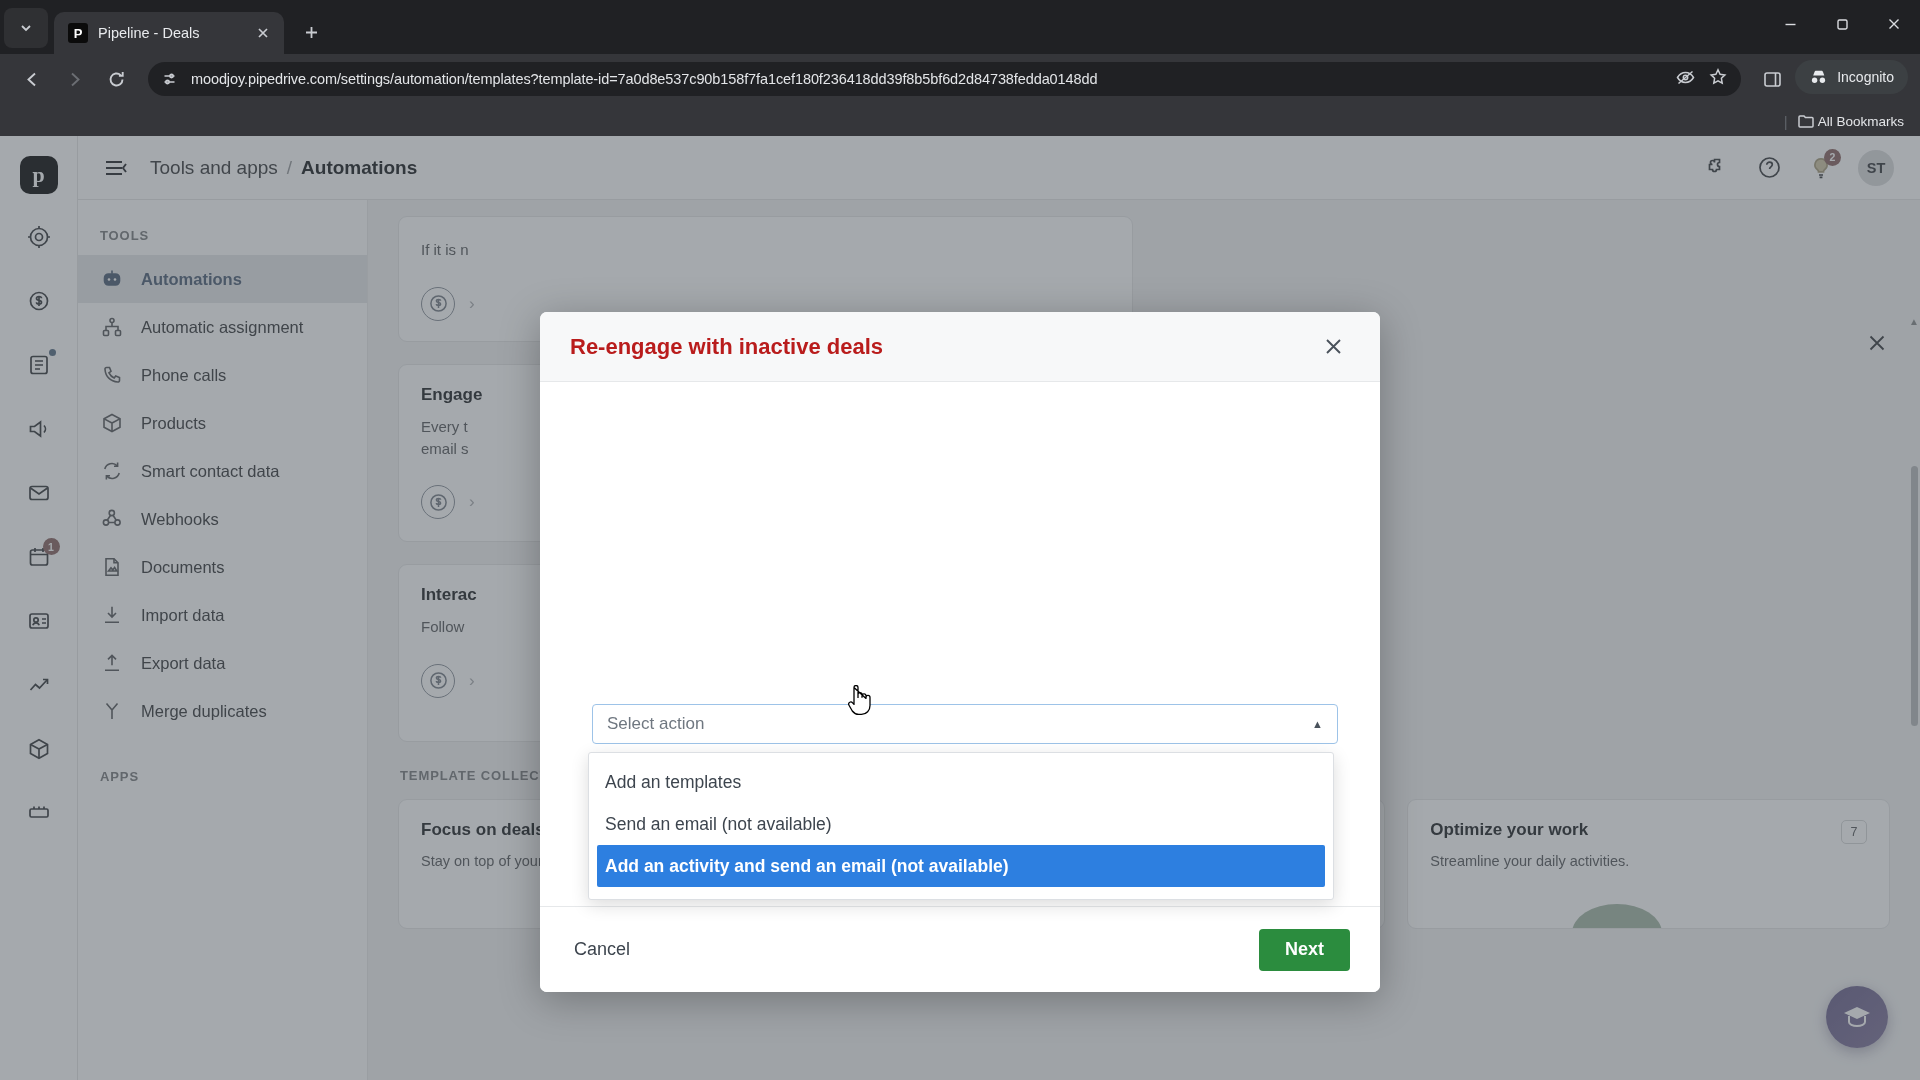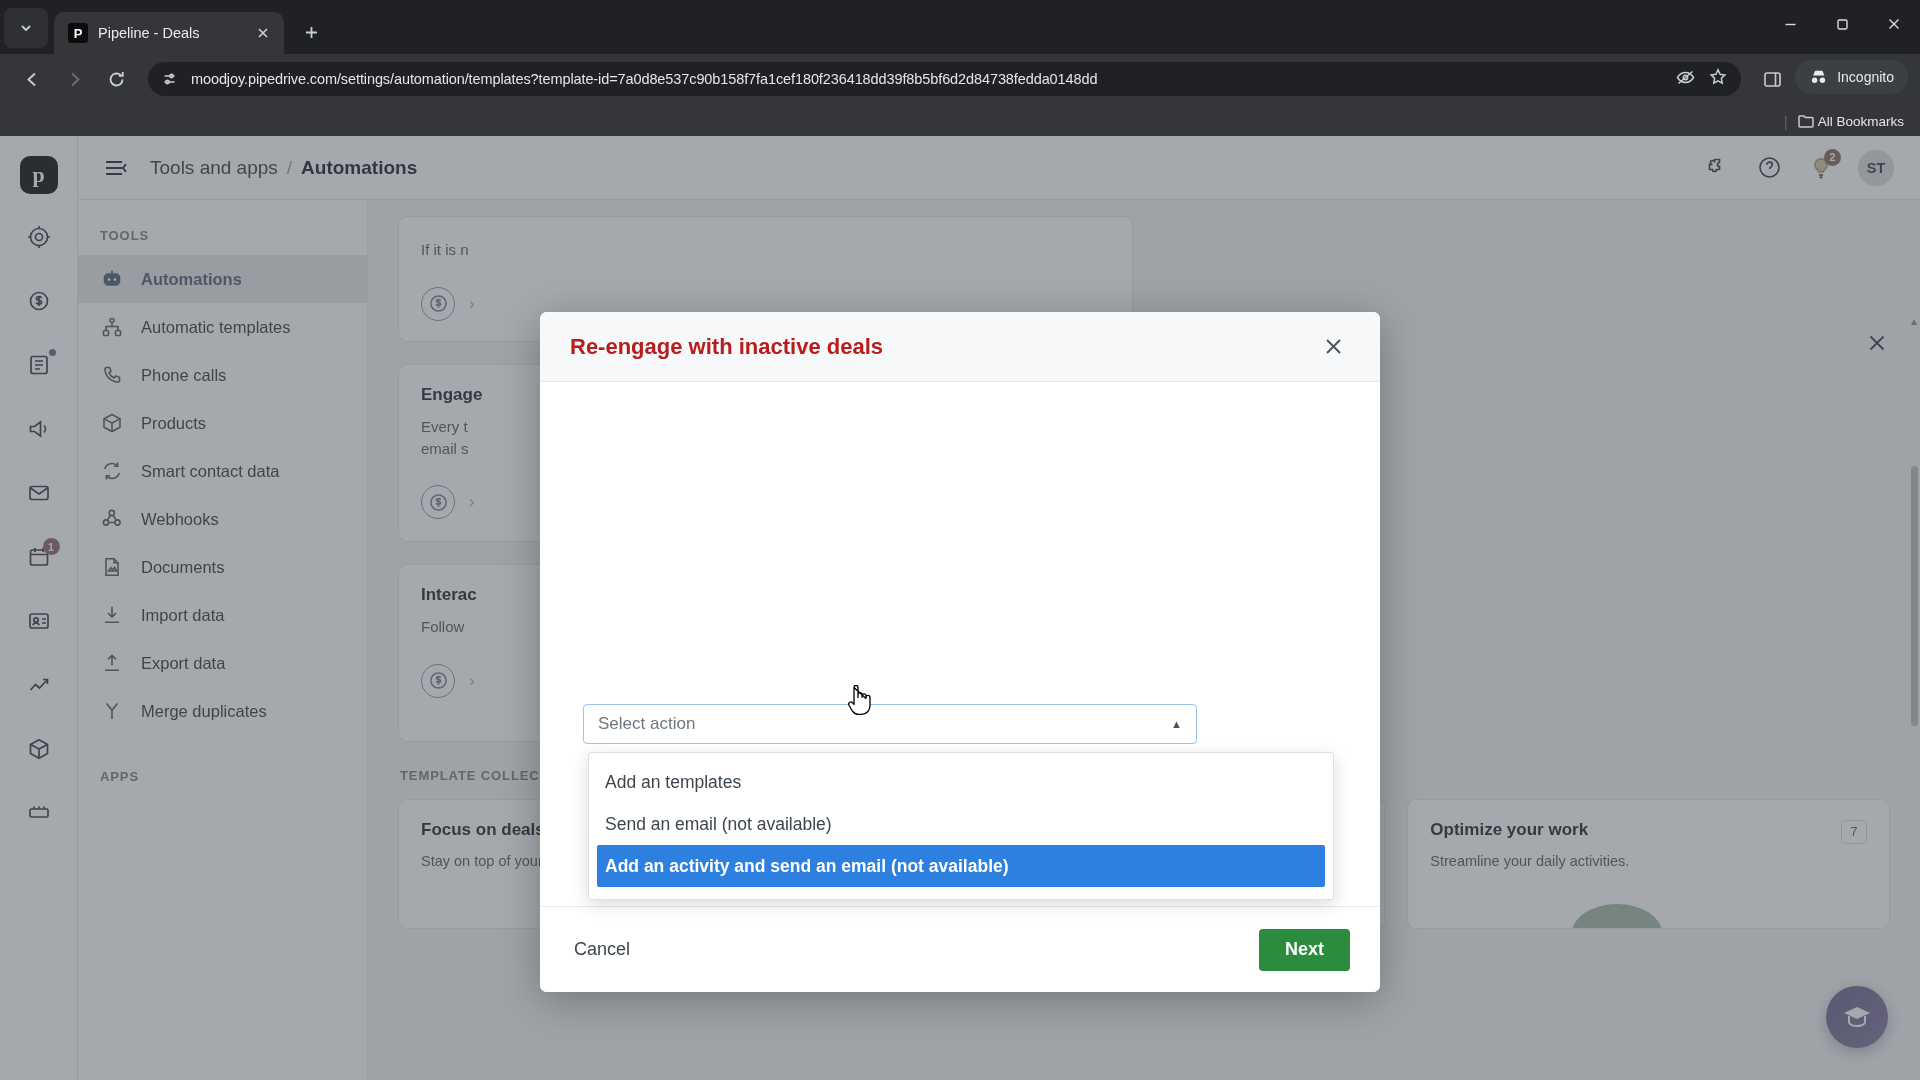--- a/index.html
+++ b/index.html
@@ -266,21 +266,21 @@
   }
   .modal-title { font-size: 22px; font-weight: 700; color: #b91c1c; }
   .modal-x { margin-left: auto; width: 34px; height: 34px; display: flex; align-items: center; justify-content: center; cursor: pointer; }
   .modal-x svg { stroke: #4a525c; stroke-width: 1.9; fill: none; }
 
   .modal-body { flex: 1 1 auto; position: relative; padding: 0 48px; }
   .modal-sentence {
     position: absolute; left: 48px; top: 240px; width: 700px;
     font-size: 18.5px; color: #50585f; line-height: 1.55;
   }
-  .select-wrap { position: absolute; left: 43px; top: 322px; width: 614px; }
+  .select-wrap { position: absolute; left: 52px; top: 322px; width: 746px; }
   .select-field {
     height: 40px; border: 1.5px solid #9dc3e8; border-radius: 4px;
     background: #fff; display: flex; align-items: center;
     padding: 0 14px; cursor: pointer;
   }
   .select-placeholder { font-size: 17px; color: #6f7780; flex: 1 1 auto; }
   .select-caret { color: #4a525c; font-size: 11px; }
 
   .dropdown {
     position: absolute; left: 48px; top: 370px; width: 746px;
@@ -563,21 +563,21 @@
 
         <div class="side-item">
           <span class="si-ico">
             <svg width="22" height="22" viewBox="0 0 22 22">
                 <circle cx="11" cy="4.5" r="2"></circle>
                 <rect x="2.5" y="14.5" width="5" height="5" rx="1"></rect>
                 <rect x="14.5" y="14.5" width="5" height="5" rx="1"></rect>
                 <path d="M11 6.5v4M11 10.5H5v4M11 10.5h6v4"></path>
               </svg>
           </span>
-          <span>Automatic templates</span>
+          <span>Automatic assignment</span>
         </div>
 
         <div class="side-item">
           <span class="si-ico">
             <svg width="22" height="22" viewBox="0 0 22 22">
                 <path d="M5.5 3.5h3l1.5 3.8-2 1.5a11 11 0 0 0 5.2 5.2l1.5-2 3.8 1.5v3c0 .9-.8 1.6-1.7 1.5C9.4 17.5 4.5 12.6 4 5.2c-.1-.9.6-1.7 1.5-1.7z"></path>
               </svg>
           </span>
           <span>Phone calls</span>
         </div>

